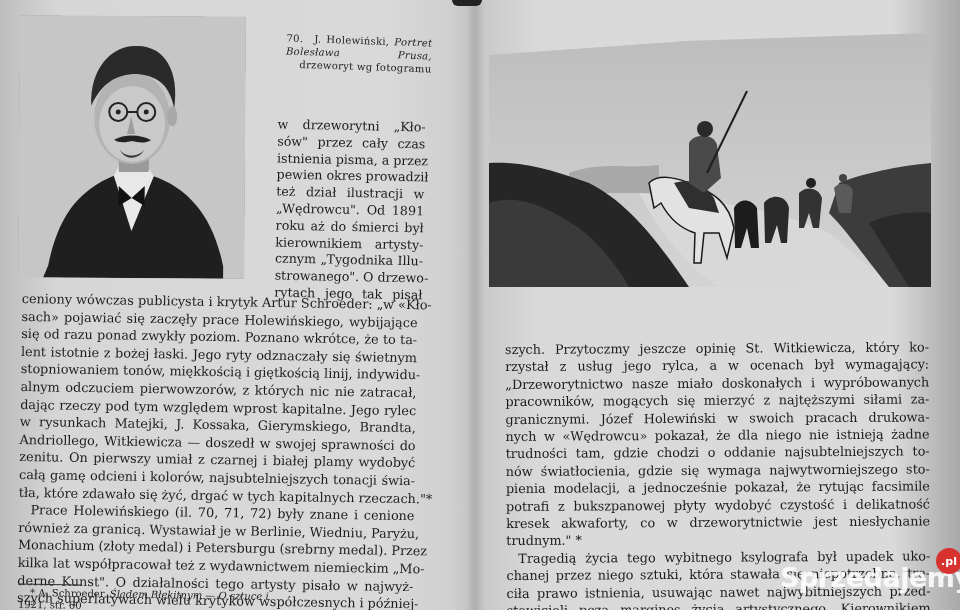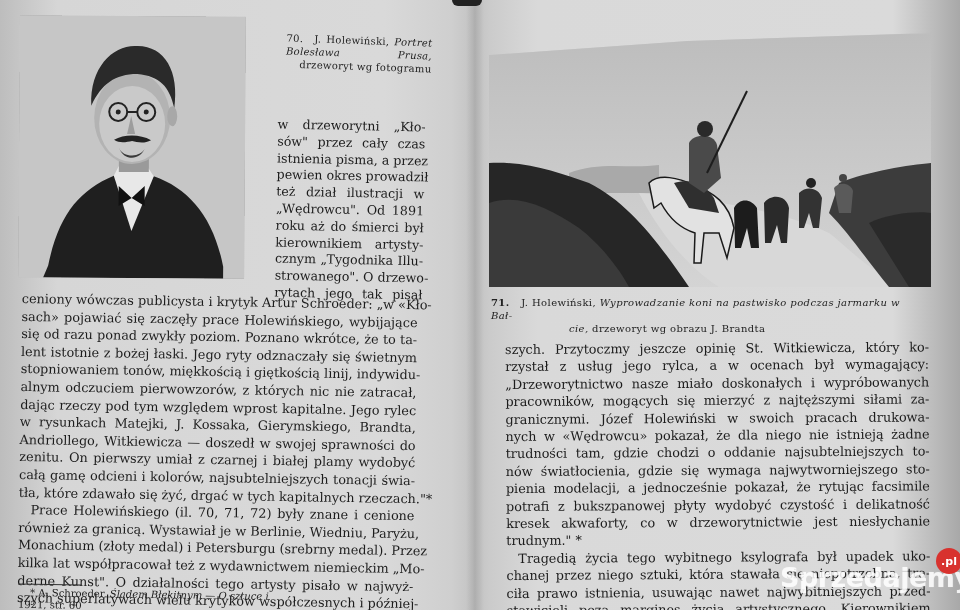--- a/index.html
+++ b/index.html
@@ -178,29 +178,20 @@
 
         <path d="M245 175 C250 165 262 165 268 175 L270 215 L262 215 L258 195 L252 215 L246 215 Z" fill="#1c1c1c"></path>
         <path d="M275 170 C282 160 298 162 300 175 L298 210 L292 210 L288 192 L282 210 L276 210 Z" fill="#2a2a2a"></path>
         <path d="M310 160 C318 152 330 155 333 165 L330 195 L324 195 L320 180 L315 195 L310 195 Z" fill="#333"></path>
         <circle cx="322" cy="150" r="5" fill="#222"></circle>
         <path d="M345 155 C350 148 362 150 364 158 L362 180 L350 180 Z" fill="#5a5a5a"></path>
         <circle cx="354" cy="145" r="4" fill="#444"></circle>
       </svg>
     </figure>
 
-    <div class="caption-71" style="left:11px;">
-      <span class="num">71.</span>
-      <span>J. Holewiński,</span>
-      <i>Wyprowadzanie koni na pastwisko podczas jarmarku w Bał-</i>
-      <span class="l2">
-        <i>cie,</i>
-        <span>drzeworyt wg obrazu J. Brandta</span>
-      </span>
-    </div>
 
     <div class="right-body" style="left:25px;">
       <span class="line">szych. Przytoczmy jeszcze opinię St. Witkiewicza, który ko-</span>
       <span class="line">rzystał z usług jego rylca, a w ocenach był wymagający:</span>
       <span class="line">„Drzeworytnictwo nasze miało doskonałych i wypróbowanych</span>
       <span class="line">pracowników, mogących się mierzyć z najtęższymi siłami za-</span>
       <span class="line">granicznymi. Józef Holewiński w swoich pracach drukowa-</span>
       <span class="line">nych w «Wędrowcu» pokazał, że dla niego nie istnieją żadne</span>
       <span class="line">trudności tam, gdzie chodzi o oddanie najsubtelniejszych to-</span>
       <span class="line">nów światłocienia, gdzie się wymaga najwytworniejszego sto-</span>

